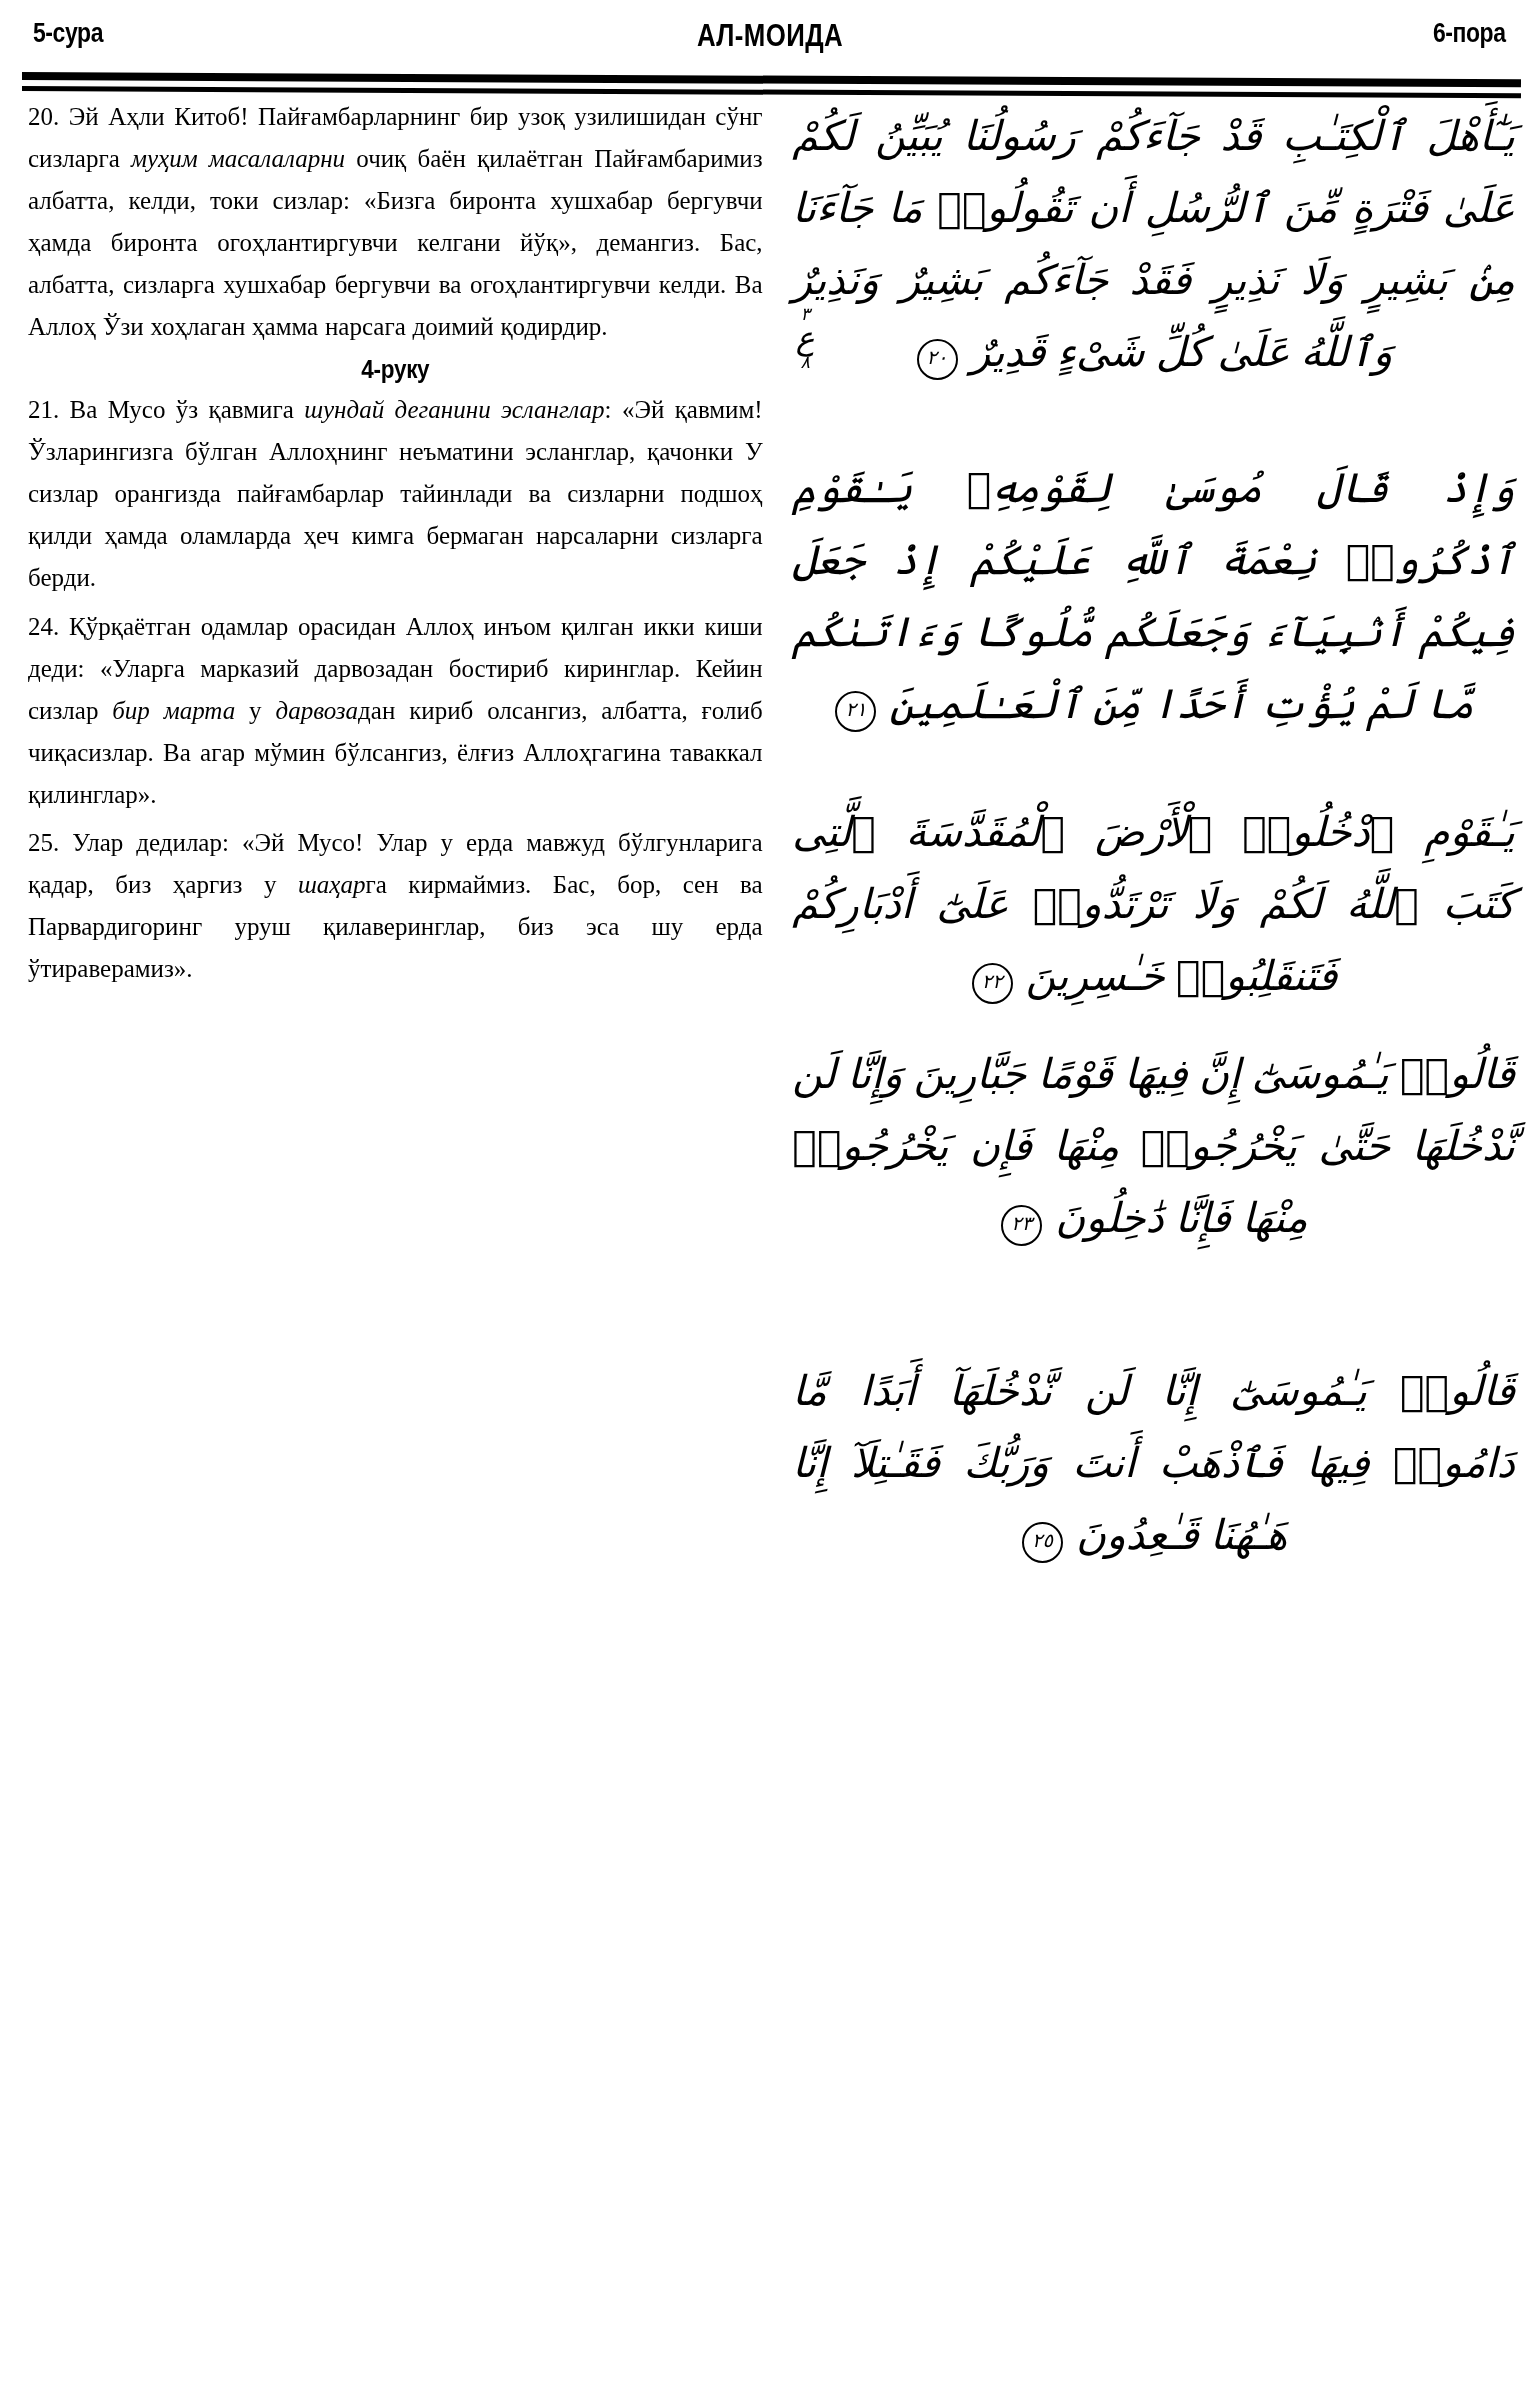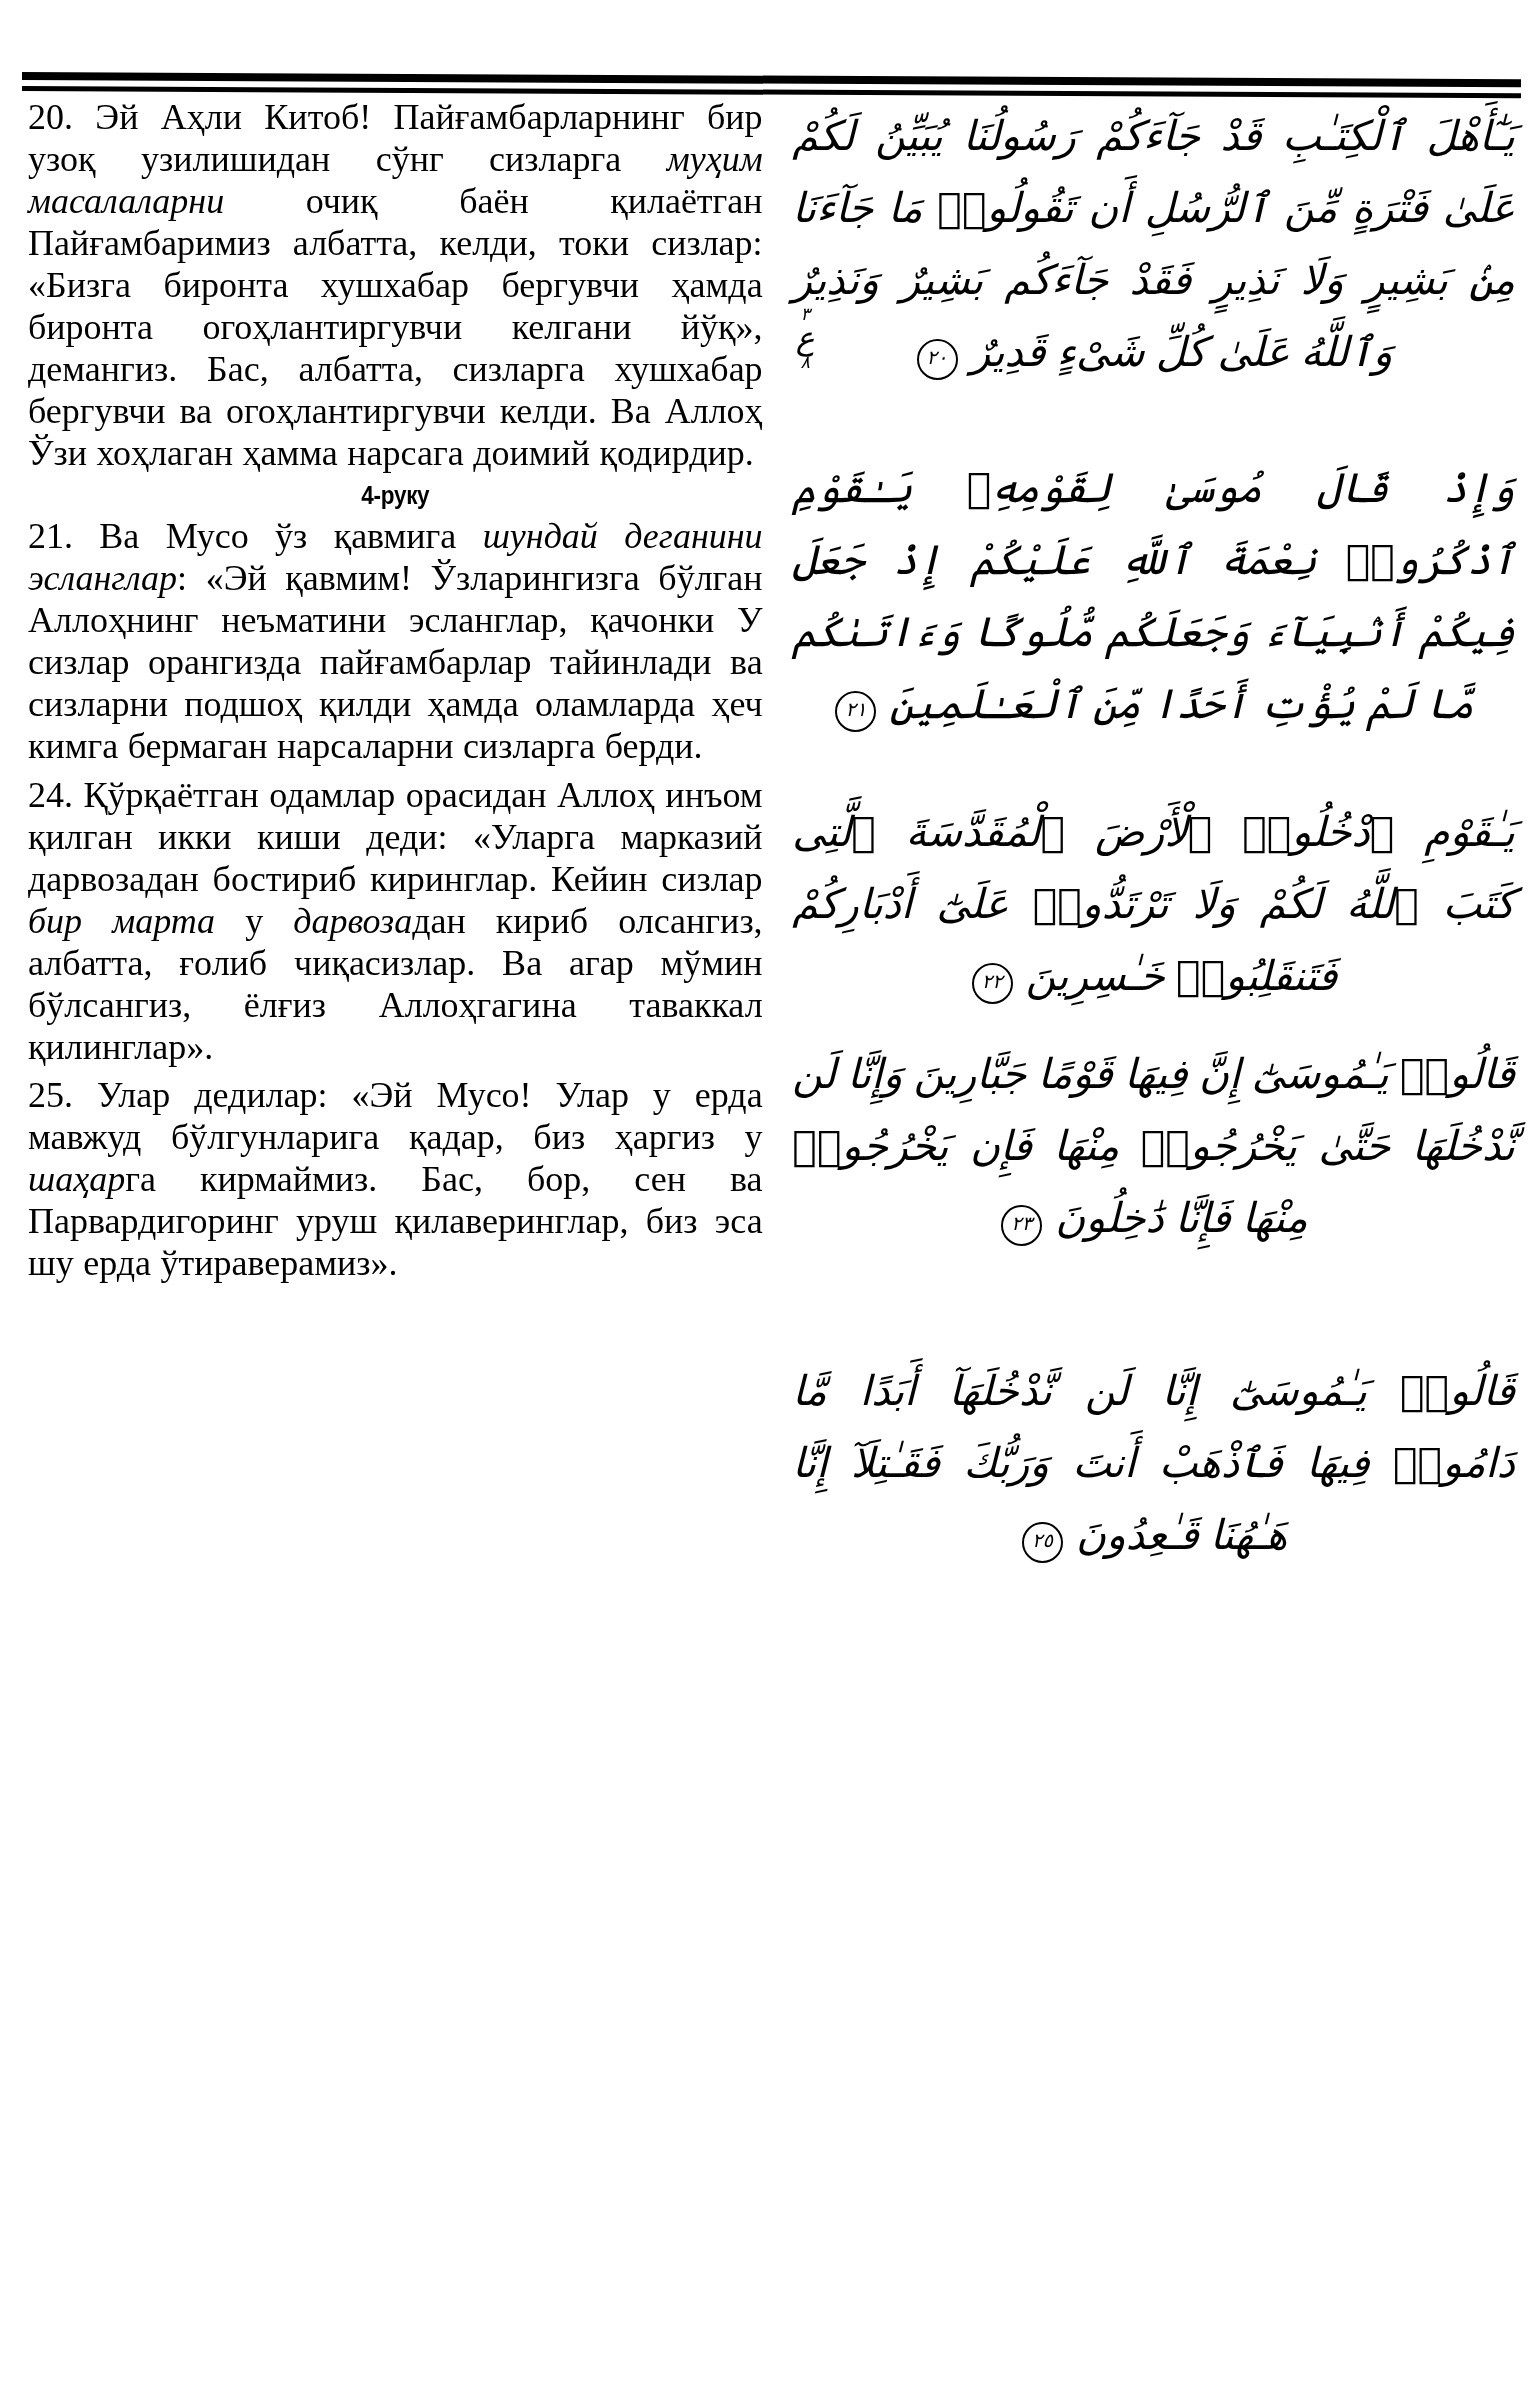--- a/index.html
+++ b/index.html
@@ -87,21 +87,21 @@
   }
   .col-arabic {
     flex: 1;
     padding: 0 24px 0 9.3px;
     box-sizing: border-box;
     direction: rtl;
   }
 
   
   .verse {
-    font-size: 36px;
+    font-size: 25px;
     line-height: 42px;
     text-align: justify;
     text-justify: inter-word;
     margin: 0 0 6.5px 0;
     hyphens: manual;
     word-spacing: 0.5px;
   }
   .verse .num {
     font-variant-numeric: lining-nums;
   }
@@ -203,20 +203,25 @@
     font-weight: bold;
     font-size: 31px;
     letter-spacing: -0.9px;
   }
 </style>
 </head>
 <body>
 
 <div class="page">
 
+  <div class="running-head">
+    <div class="rh-left">5-сура</div>
+    <div class="rh-center">АЛ-МОИДА</div>
+    <div class="rh-right">6-пора</div>
+  </div>
   <div class="rule-group">
     <div class="rule-thick"></div>
     <div class="rule-thin"></div>
   </div>
 
   <div class="columns">
 
     <div class="col-translation">
       <p class="verse"><span class="num">20.</span><span><span> Эй Аҳли Китоб! Пайғамбарларнинг бир узоқ узилишидан сўнг сизларга </span><i>муҳим масалаларни</i><span> очиқ баён қилаётган Пайғамбаримиз албатта, келди, токи сизлар: «Бизга биронта хушхабар бергувчи ҳамда биронта огоҳлантиргувчи келгани йўқ», демангиз. Бас, албатта, сизларга хушхабар бергувчи ва огоҳлантиргувчи келди. Ва Аллоҳ Ўзи хоҳлаган ҳамма нарсага доимий қодирдир.</span></span></p>
 

